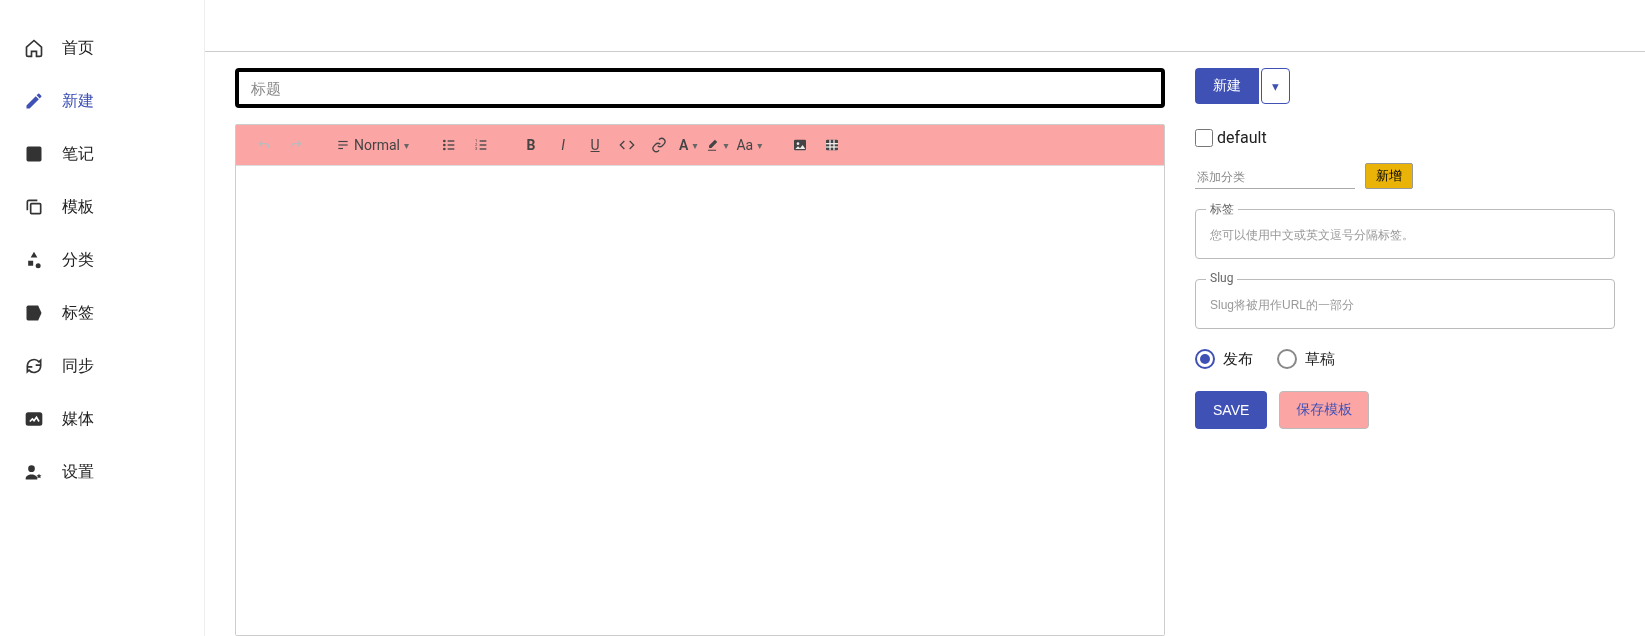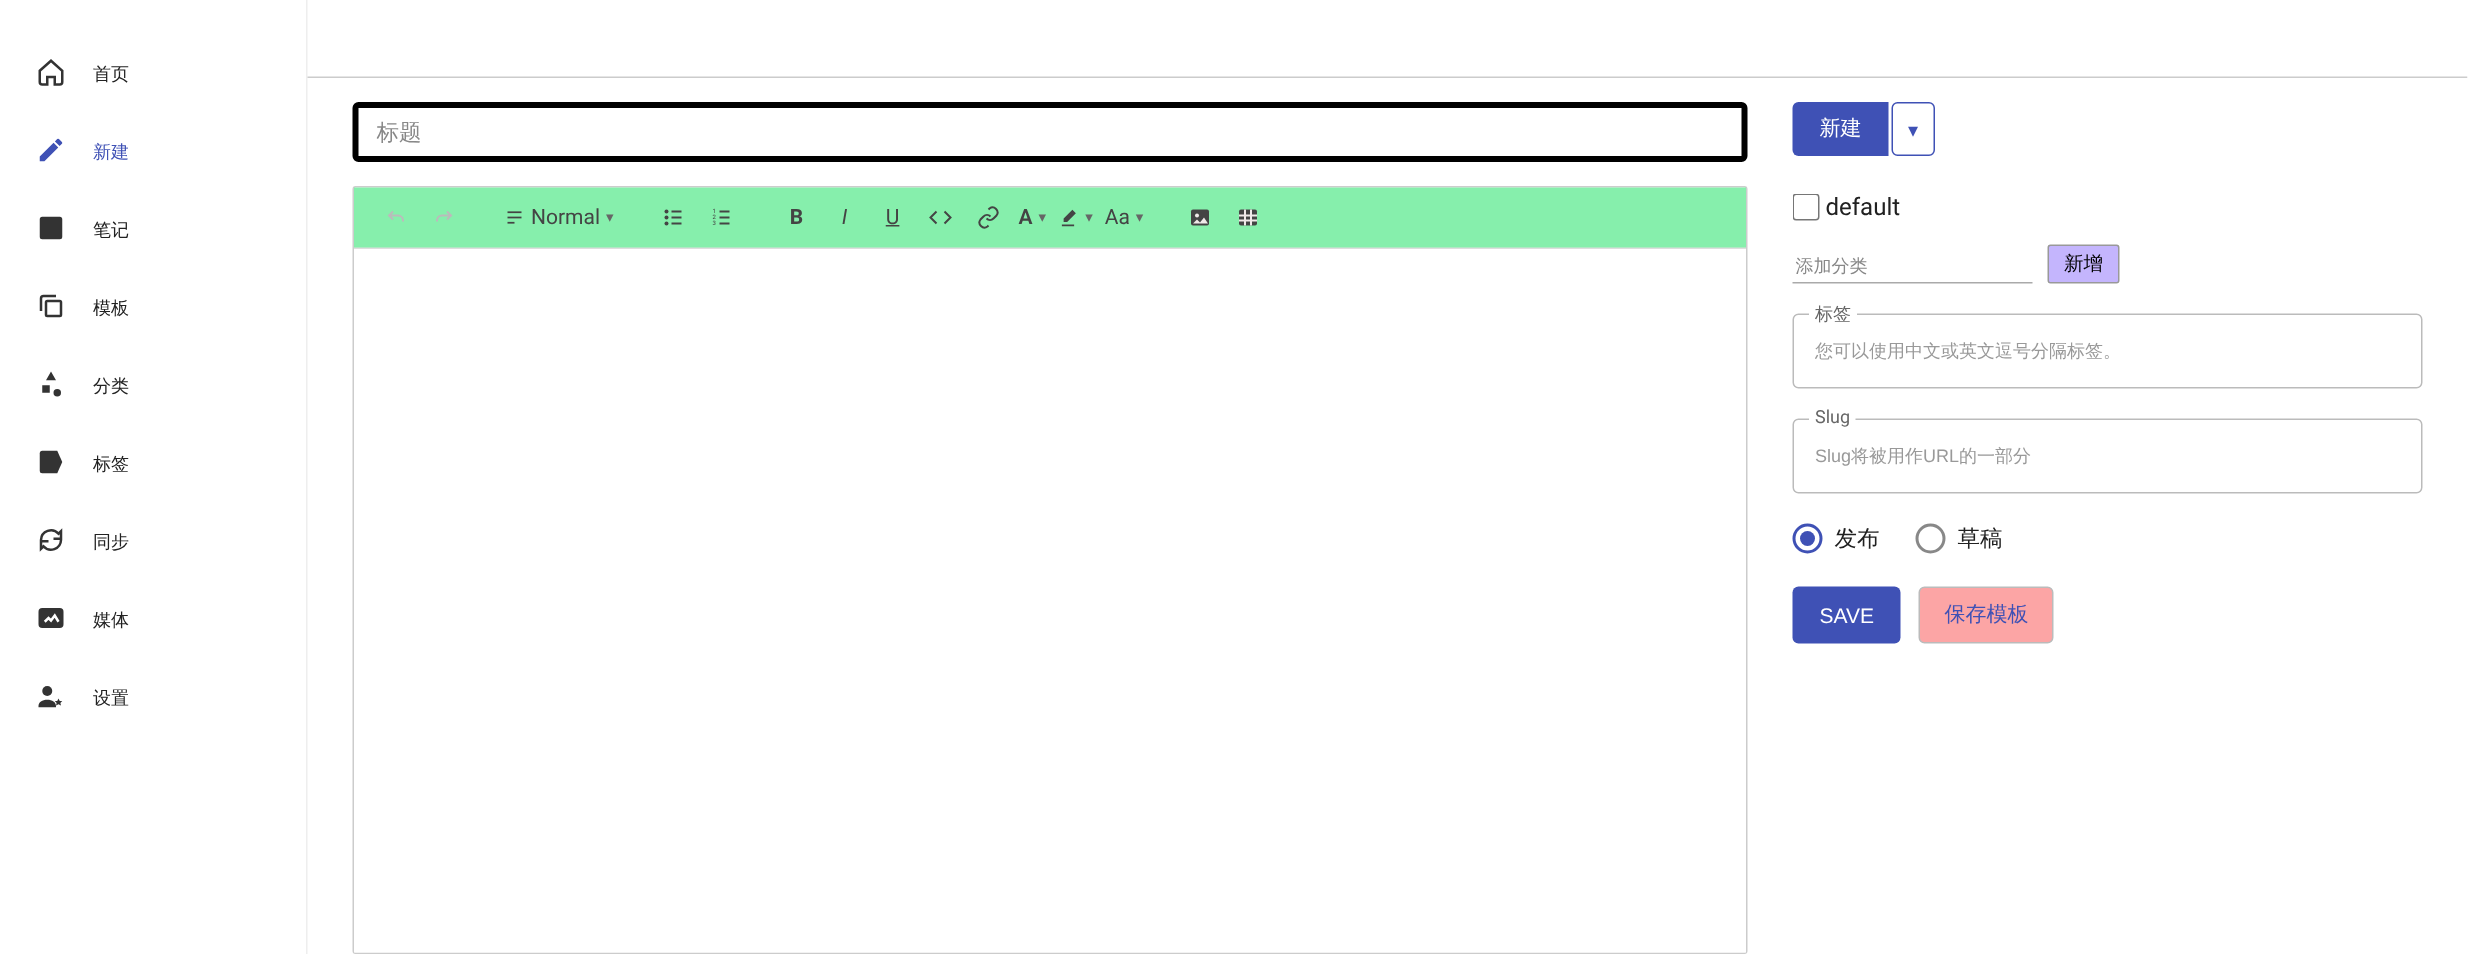--- a/index.html
+++ b/index.html
@@ -4,51 +4,51 @@
 <style>
 * { box-sizing: border-box; margin: 0; padding: 0; }
 body { font-family: -apple-system, BlinkMacSystemFont, "Segoe UI", Roboto, "Helvetica Neue", Arial, sans-serif; font-size: 14px; color: #212121; background: #fff; }
 .app { display: flex; width: 1645px; height: 636px; }
 .sidebar { width: 205px; flex-shrink: 0; border-right: 1px solid #eee; padding-top: 12px; }
 .logo { display: flex; align-items: center; padding: 0 20px 18px; gap: 10px; }
 .logo-badge { width: 32px; height: 32px; border-radius: 50%; background: #222; display: flex; align-items: center; justify-content: center; }
 .logo-badge svg { width: 18px; height: 18px; }
 .logo-text { font-size: 18px; font-weight: 700; color: #222; }
 .nav { padding: 10px 0; }
-.nav-item { display: flex; align-items: flex-end; gap: 18px; padding: 16px 24px; cursor: pointer; font-size: 12px; color: #222; }
+.nav-item { display: flex; align-items: flex-start; gap: 18px; padding: 16px 24px; cursor: pointer; font-size: 16px; color: #222; }
 .nav-item.active { color: #3f51b5; }
 .nav-item.active .nav-icon { color: #3f51b5; }
 .nav-icon { width: 20px; height: 20px; display: flex; align-items: center; justify-content: center; color: #333; }
 .nav-icon svg { width: 20px; height: 20px; }
 .main { flex: 1; display: flex; flex-direction: column; }
 .topbar { height: 52px; border-bottom: 1px solid #ccc; }
 .content { display: flex; padding: 16px 30px 0 30px; gap: 30px; flex: 1; }
 .editor-col { flex: 1; display: flex; flex-direction: column; }
 .title-input { width: 100%; height: 40px; border: 4px solid #000000; border-radius: 4px; padding: 0 12px; font-size: 15px; outline: none; }
 .title-input::placeholder { color: #888; }
 .editor-wrap { margin-top: 16px; border: 1px solid #ccc; border-radius: 2px; flex: 1; display: flex; flex-direction: column; }
-.toolbar { background: #86efac; border-bottom: 1px solid #ddd; padding: 8px 14px; display: flex; align-items: center; gap: 4px; }
+.toolbar { background: #fca5a5; border-bottom: 1px solid #ddd; padding: 8px 14px; display: flex; align-items: center; gap: 4px; }
 .tb-btn { width: 28px; height: 24px; display: flex; align-items: center; justify-content: center; cursor: pointer; border-radius: 2px; color: #444; }
 .tb-btn.disabled { color: #bbb; cursor: default; }
 .tb-sep { width: 14px; }
 .tb-select { display: flex; align-items: center; gap: 4px; padding: 0 4px; cursor: pointer; color: #444; font-size: 14px; }
 .tb-select .caret { font-size: 10px; color: #666; }
 .tb-wide { padding: 0 2px; }
 .editor-body { flex: 1; background: #fff; }
 .side-col { width: 420px; flex-shrink: 0; }
 .btn-row { display: flex; gap: 0; margin-bottom: 24px; }
 .dropdown-btn { display: flex; }
 .dropdown-main { background: #3f51b5; color: #fff; border: none; padding: 9px 18px; border-radius: 4px 0 0 4px; font-size: 14px; cursor: pointer; }
 .dropdown-caret { background: #fff; border: 1px solid #3f51b5; color: #3f51b5; padding: 0 10px; border-radius: 0 4px 4px 0; cursor: pointer; display:flex; align-items:center; margin-left: 2px; border-radius:4px; }
 .checkbox-row { display: flex; align-items: center; gap: 4px; margin-bottom: 16px; font-size: 16px; }
 .checkbox-row input { width: 18px; height: 18px; }
 .cat-row { display: flex; align-items: flex-end; gap: 10px; margin-bottom: 20px; }
 .cat-input { flex: 0 0 160px; border: none; border-bottom: 1px solid #aaa; padding: 4px 2px; font-size: 12px; outline: none; background: transparent; }
 .cat-input::placeholder { color: #888; }
-.cat-add { border: 1px solid #999; background: #c4b5fd; padding: 3px 10px; font-size: 13px; cursor: pointer; border-radius: 2px; }
+.cat-add { border: 1px solid #999; background: #eab308; padding: 3px 10px; font-size: 13px; cursor: pointer; border-radius: 2px; }
 .fieldset { position: relative; border: 1px solid #bbb; border-radius: 4px; padding: 16px 14px; margin-bottom: 20px; }
 .fieldset-label { position: absolute; top: -9px; left: 10px; background: #fff; padding: 0 4px; font-size: 12px; color: #666; }
 .fieldset input { width: 100%; border: none; outline: none; font-size: 12px; background: transparent; }
 .fieldset input::placeholder { color: #999; }
 .radio-row { display: flex; align-items: center; gap: 24px; margin-bottom: 22px; font-size: 15px; }
 .radio-item { display: flex; align-items: center; gap: 8px; cursor: pointer; }
 .radio-circle { width: 20px; height: 20px; border: 2px solid #888; border-radius: 50%; display: flex; align-items: center; justify-content: center; }
 .radio-item.checked .radio-circle { border-color: #3f51b5; }
 .radio-dot { width: 10px; height: 10px; background: #3f51b5; border-radius: 50%; display: none; }
 .radio-item.checked .radio-dot { display: block; }

